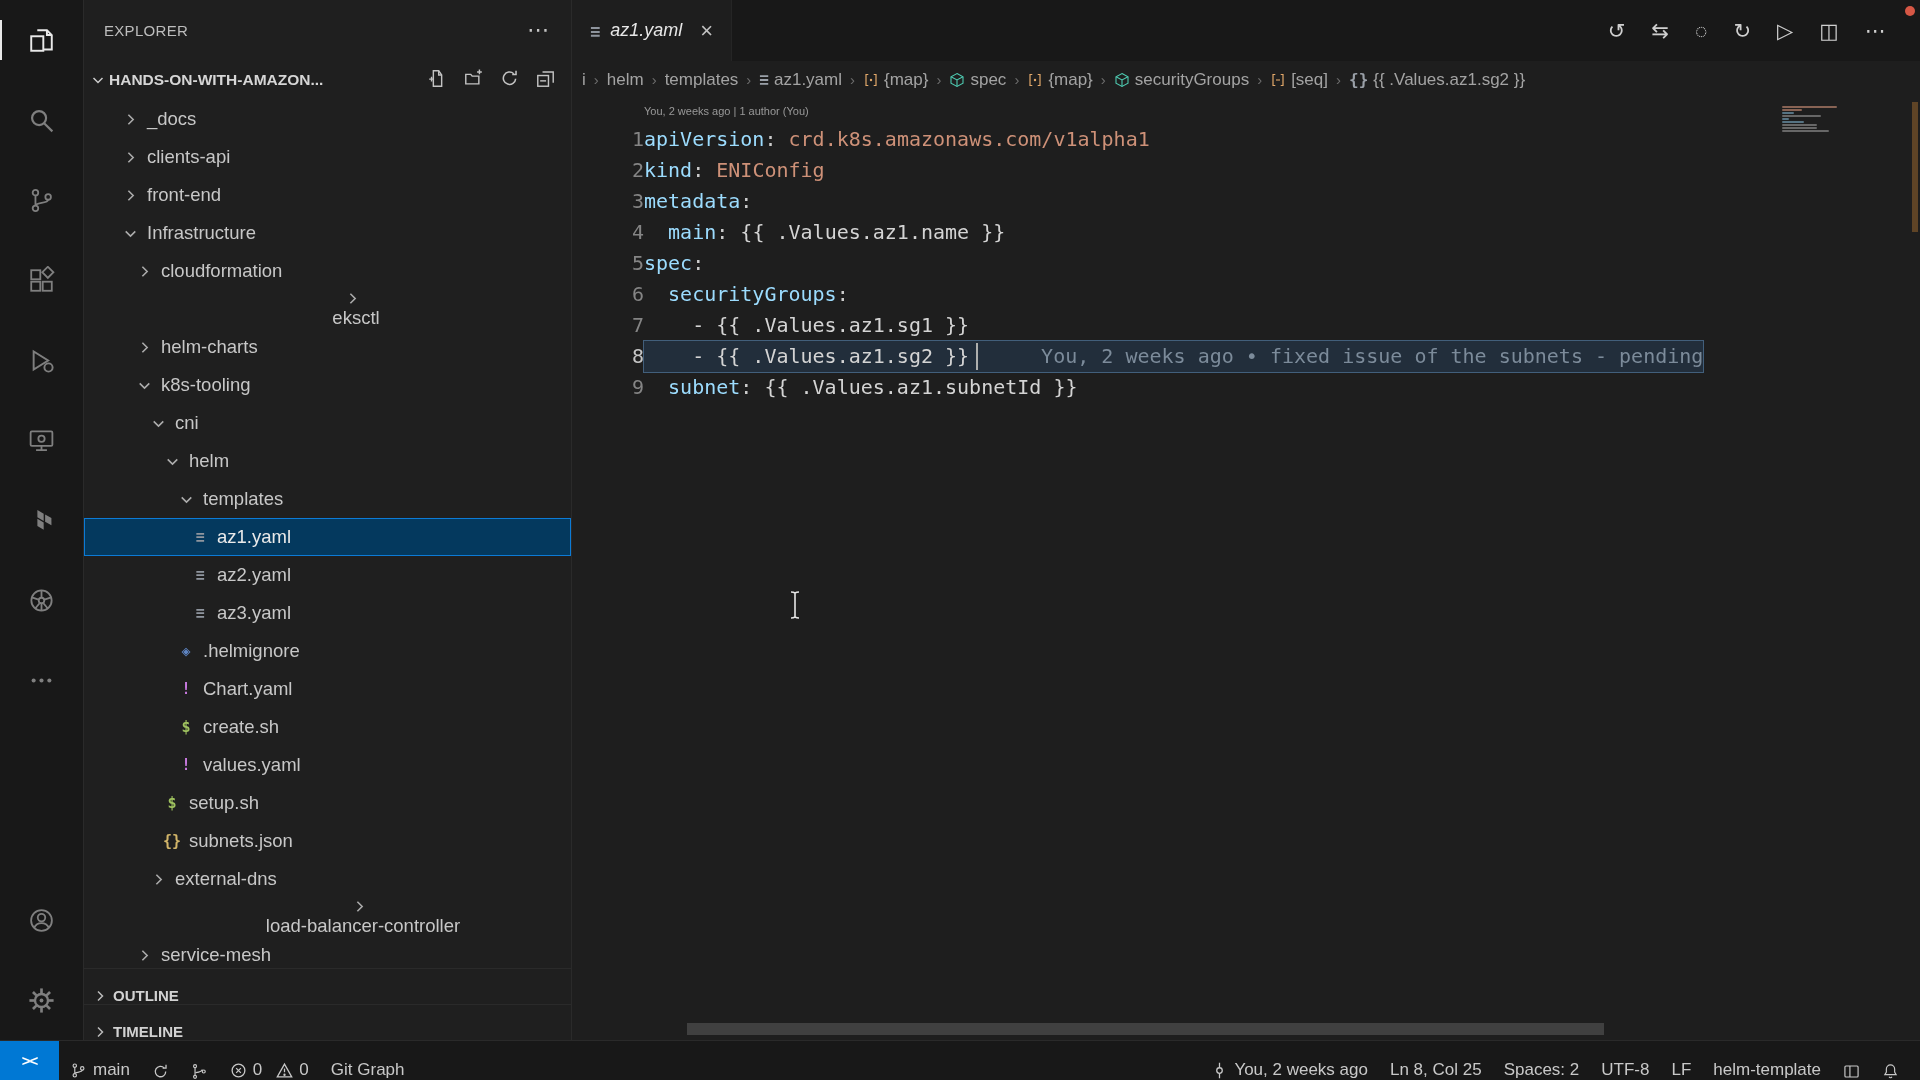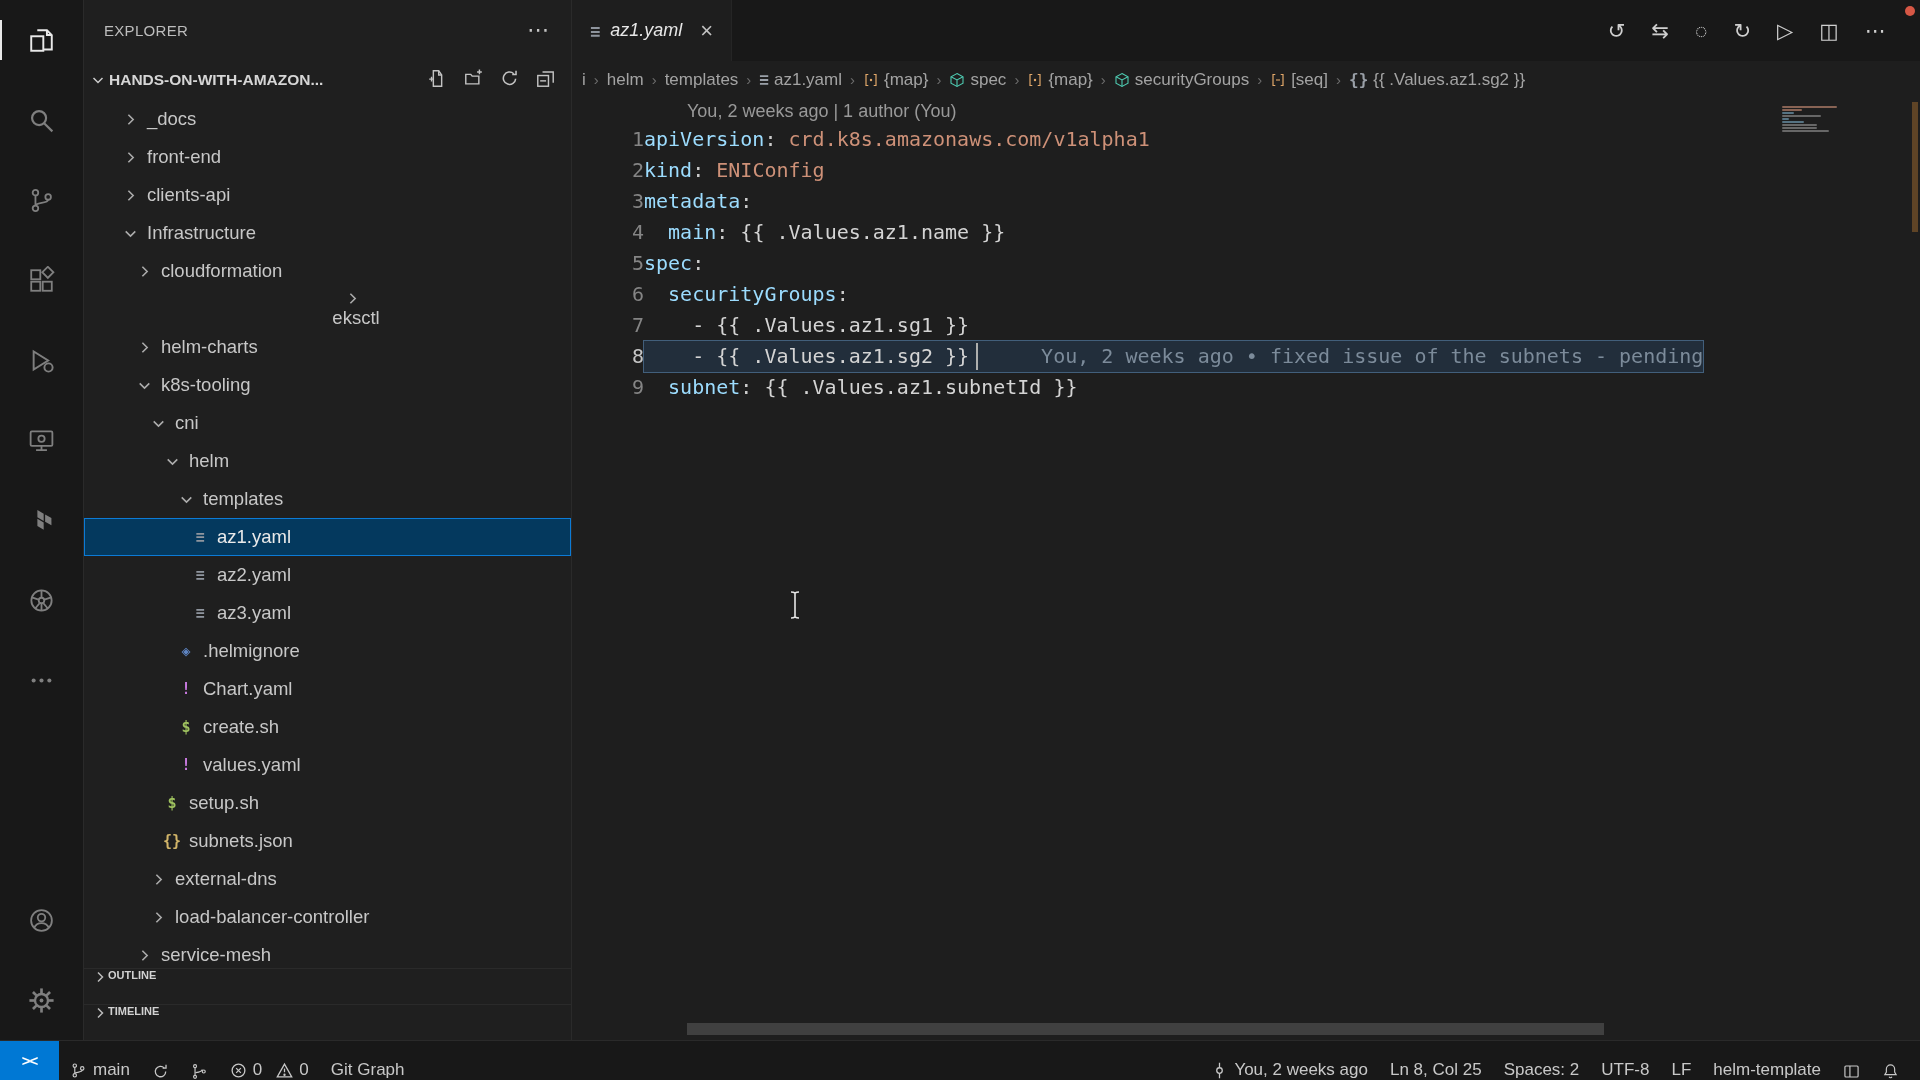--- a/index.html
+++ b/index.html
@@ -31,21 +31,21 @@
   .section-actions .ic{font-size:19px;cursor:pointer}
   .tree{position:absolute;top:100px;left:0;right:0;bottom:72px;overflow:hidden}
   .tree-row{height:38px;display:flex;align-items:center;font-size:18.5px;color:#c7c7c7;cursor:pointer;white-space:nowrap}
   .tree-row .slot{width:20px;flex:none;display:flex;align-items:center;justify-content:center;color:#ababab;font-size:17px}
   .tree-row .slot svg{width:17px;height:17px}
   .tree-row.expanded .slot svg{transform:rotate(90deg)}
   .tree-row .ficon{font-family:"DejaVu Sans Mono","Liberation Mono",monospace;font-weight:bold;font-size:15px}
   .tree-row .lbl{margin-left:7px}
   .tree-row.selected{background:var(--sel-bg,#04395e);outline:1px solid var(--sel-border,#0c7bd6);outline-offset:-1px;color:#eaeaea}
   .bottom-sections{position:absolute;left:0;right:0;bottom:0;background:#1f1f1f}
-  .bsec{height:36px;border-top:1px solid #2a2a2a;display:flex;align-items:flex-start;padding:0 8px;font-weight:bold;font-size:11px;color:#d2d2d2;cursor:pointer}
+  .bsec{height:36px;border-top:1px solid #2a2a2a;display:flex;align-items:flex-end;gap:5px;padding:0 8px;font-weight:bold;font-size:15px;color:#d2d2d2;cursor:pointer}
   .bsec .ic{font-size:16px;color:#bbbbbb}
 
   
   .editor-col{grid-row:1;display:flex;flex-direction:column;background:#1e1e1e;min-width:0;position:relative}
   .tabbar{height:61px;background:#181818;display:flex;align-items:stretch;flex:none}
   .tab{display:flex;align-items:center;gap:10px;padding:0 18px;background:#1e1e1e;border-right:1px solid #252525;cursor:pointer}
   .tab .ficon{color:#8f959e;font-size:17px;font-family:"DejaVu Sans Mono",monospace;font-weight:bold}
   .tab .tlabel{font-size:18px;font-style:italic;color:#e8e8e8}
   .tab .close{font-size:22px;color:#c2c2c2;margin-left:8px;font-style:normal}
   .tab-actions{margin-left:auto;display:flex;align-items:center;gap:26px;padding-right:34px}
@@ -57,21 +57,21 @@
   .crumb-sep{margin:0 8px;color:#6d6d6d;font-size:15px}
   .crumb .ic{font-size:16px}
   .ci-object,.ci-array{color:#e2a86a}
   .ci-cube{color:#4ec9b0}
   .ci-file-list,.ci-braces{color:#9aa0a8;font-family:"DejaVu Sans Mono",monospace;font-weight:bold;font-size:15px}
 
   
   .code{flex:1;position:relative;overflow:hidden;font-family:"DejaVu Sans Mono","Liberation Mono",monospace;font-size:20px}
   .codelens{height:26px;display:flex;align-items:center}
   .codelens .lnpad{width:72px;flex:none}
-  .codelens .txt{margin-left:43px;font-family:"Liberation Sans","DejaVu Sans",sans-serif;font-size:18px;color:#999999;cursor:pointer}
+  .codelens .txt{font-family:"Liberation Sans","DejaVu Sans",sans-serif;font-size:11px;color:#999999;cursor:pointer}
   .cline{display:flex;height:31px;line-height:31px}
   .cline .ln{width:72px;flex:none;text-align:right;color:#858585;user-select:none}
   .cline .content{white-space:pre;display:inline-block}
   .cline.hl .ln{color:#c6c6c6}
   .cline.hl .content{background:rgba(45,90,135,.28);outline:1px solid rgba(96,150,200,.55)}
   .tk-key{color:var(--tk-key,#9cdcfe)}
   .tk-punc{color:#cccccc}
   .tk-str{color:var(--tk-str,#ce9178)}
   .tk-plain{color:var(--tk-plain,#d4d4d4)}
   .blame{color:#7c8b9a;margin-left:72px}
@@ -261,29 +261,29 @@
             </svg>
           </span>
           <span class="lbl">_docs</span>
         </div>
         <div class="tree-row" style="padding-left: 36px;">
           <span class="slot">
             <svg viewBox="0 0 16 16" fill="none" stroke="currentColor" stroke-width="1.5">
               <path d="M6 3.5L10.5 8L6 12.5"></path>
             </svg>
           </span>
+          <span class="lbl">clients-api</span>
+        </div>
+        <div class="tree-row" style="padding-left: 36px;">
+          <span class="slot">
+            <svg viewBox="0 0 16 16" fill="none" stroke="currentColor" stroke-width="1.5">
+              <path d="M6 3.5L10.5 8L6 12.5"></path>
+            </svg>
+          </span>
           <span class="lbl">front-end</span>
-        </div>
-        <div class="tree-row" style="padding-left: 36px;">
-          <span class="slot">
-            <svg viewBox="0 0 16 16" fill="none" stroke="currentColor" stroke-width="1.5">
-              <path d="M6 3.5L10.5 8L6 12.5"></path>
-            </svg>
-          </span>
-          <span class="lbl">clients-api</span>
         </div>
         <div class="tree-row expanded" style="padding-left: 36px;">
           <span class="slot">
             <svg viewBox="0 0 16 16" fill="none" stroke="currentColor" stroke-width="1.5">
               <path d="M6 3.5L10.5 8L6 12.5"></path>
             </svg>
           </span>
           <span class="lbl">Infrastructure</span>
         </div>
         <div class="tree-row" style="padding-left: 50px;">
@@ -379,21 +379,21 @@
           <span class="lbl">subnets.json</span>
         </div>
         <div class="tree-row" style="padding-left: 64px;">
           <span class="slot">
             <svg viewBox="0 0 16 16" fill="none" stroke="currentColor" stroke-width="1.5">
               <path d="M6 3.5L10.5 8L6 12.5"></path>
             </svg>
           </span>
           <span class="lbl">external-dns</span>
         </div>
-        <div class="tree-row" style="padding-left: 64px;">
+        <div class="tree-row" style="padding-left: 64px; flex-direction: column;">
           <span class="slot">
             <svg viewBox="0 0 16 16" fill="none" stroke="currentColor" stroke-width="1.5">
               <path d="M6 3.5L10.5 8L6 12.5"></path>
             </svg>
           </span>
           <span class="lbl">load-balancer-controller</span>
         </div>
         <div class="tree-row" style="padding-left: 50px;">
           <span class="slot">
             <svg viewBox="0 0 16 16" fill="none" stroke="currentColor" stroke-width="1.5">

